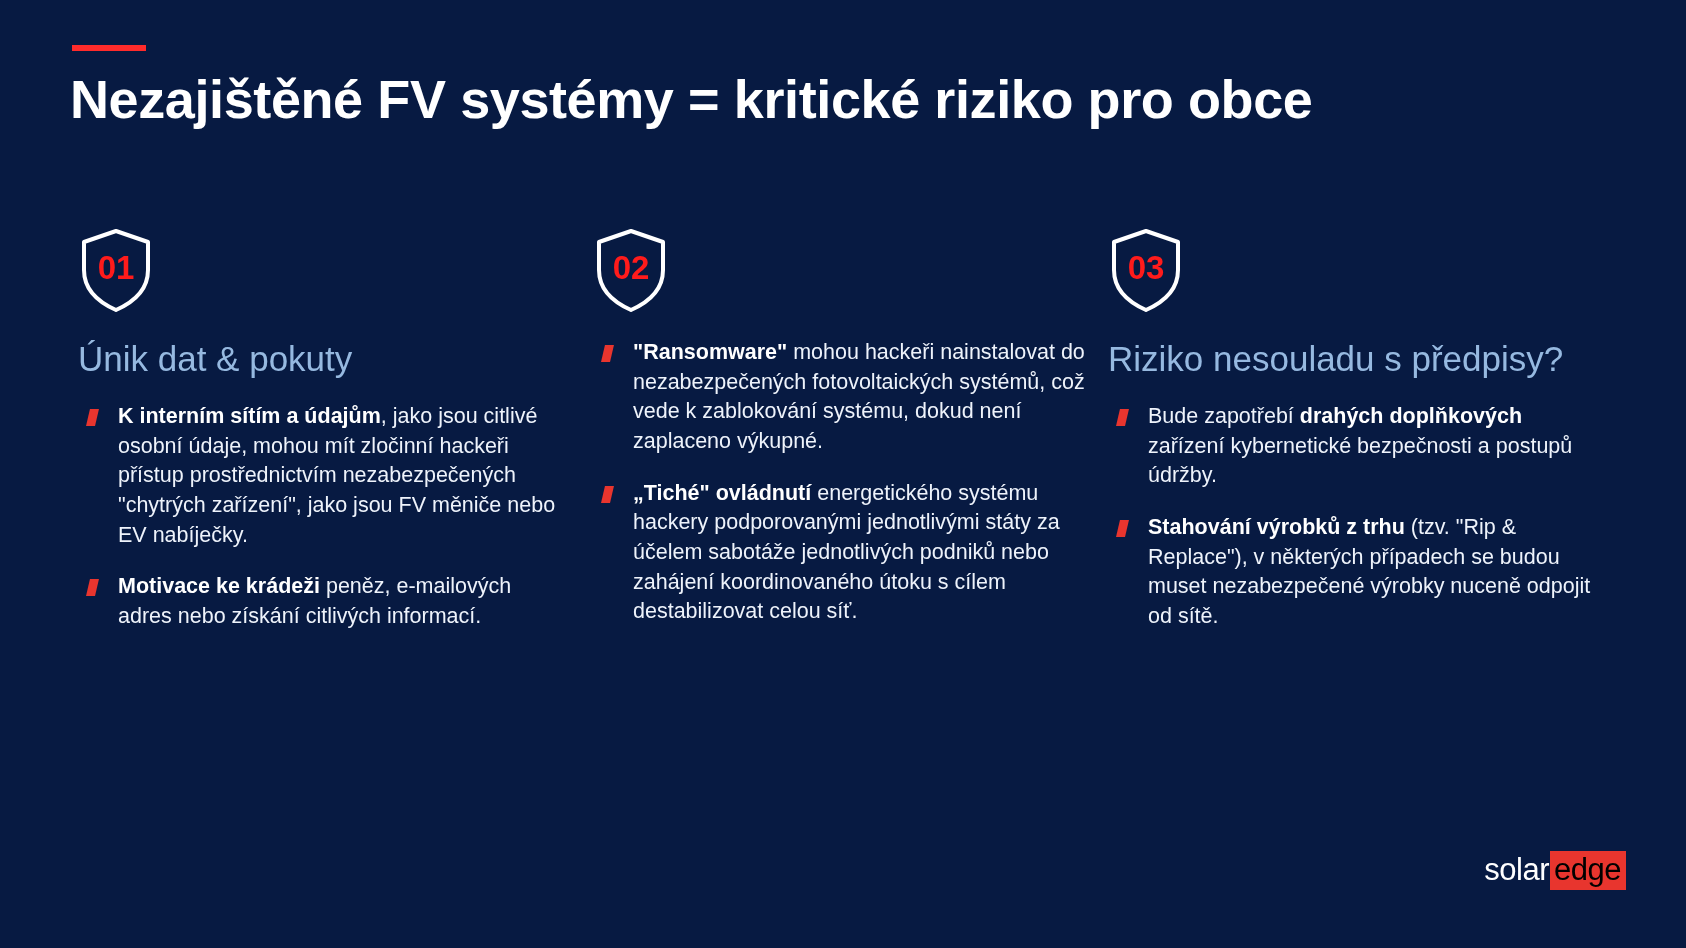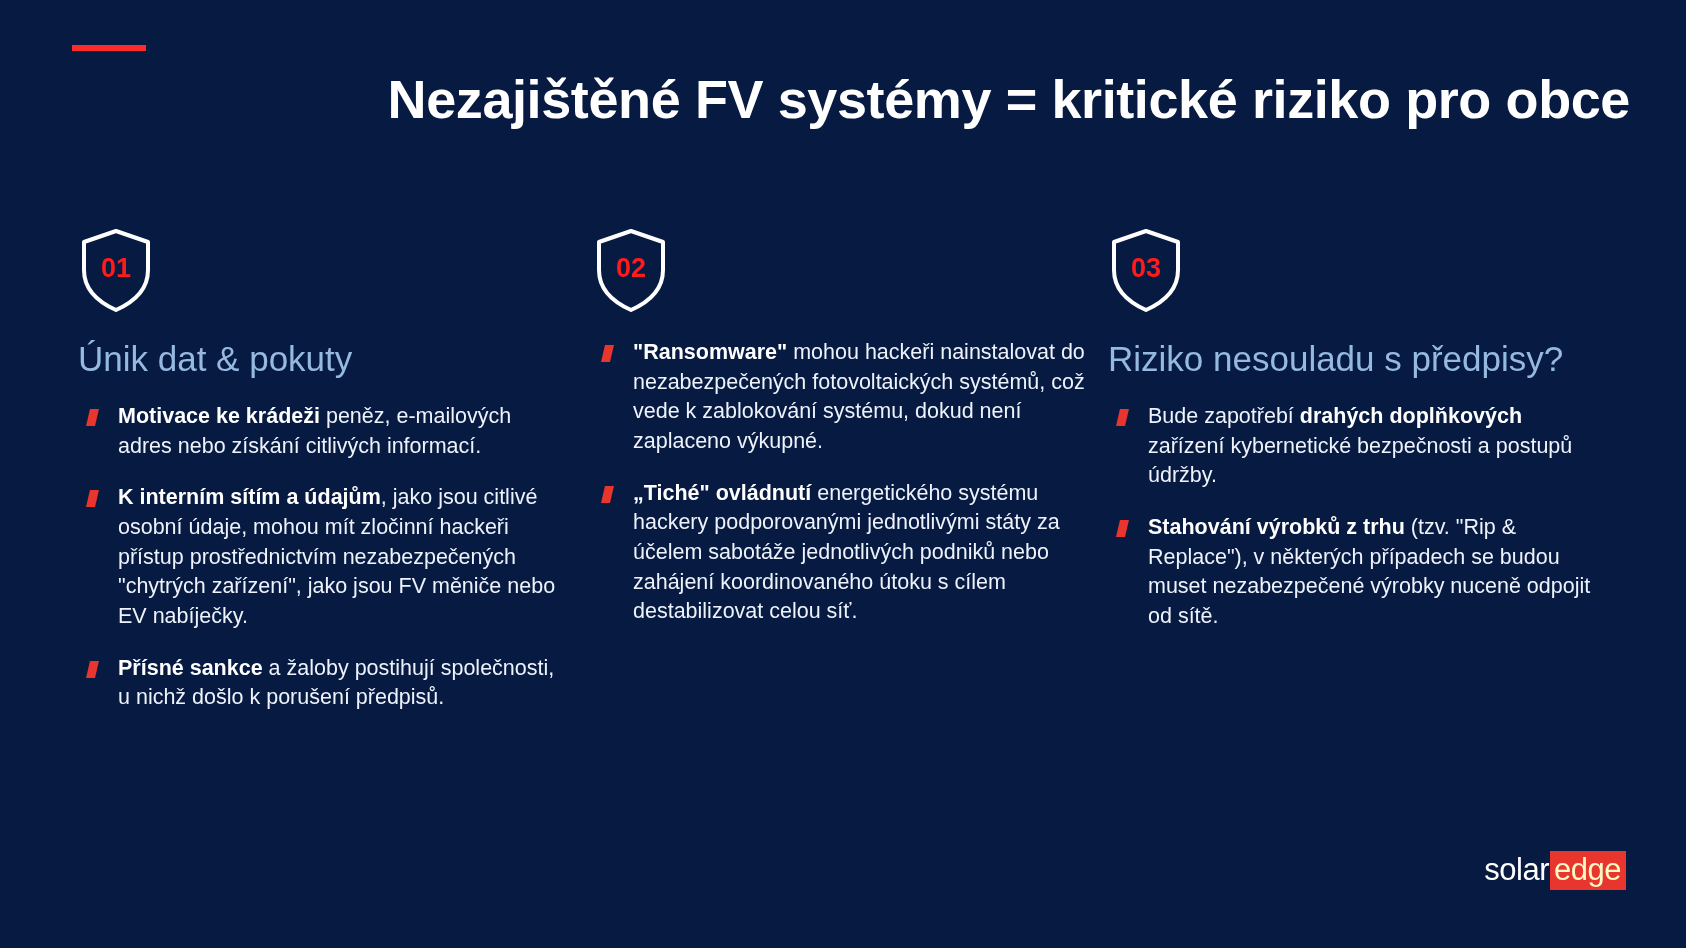--- a/index.html
+++ b/index.html
@@ -30,21 +30,20 @@
     position: absolute;
     left: 70px;
     top: 68px;
     width: 1560px;
     color: #ffffff;
     font-size: 54px;
     font-weight: bold;
     letter-spacing: -0.4px;
     line-height: 1.18;
     white-space: nowrap;
-    text-align: right;
   }
 
   
   .columns {
     position: absolute;
     left: 70px;
     top: 228px;
     width: 1546px;
     display: flex;
     gap: 0px;
@@ -72,21 +71,21 @@
   .shield-num {
     position: absolute;
     left: 0;
     top: 0;
     width: 76px;
     height: 80px;
     display: flex;
     align-items: center;
     justify-content: center;
     color: #ff1b1b;
-    font-size: 27px;
+    font-size: 33px;
     font-weight: bold;
     letter-spacing: 0px;
   }
 
   
   .col-heading {
     color: #96b9e0;
     font-size: 35px;
     font-weight: normal;
     line-height: 1.2;
@@ -130,21 +129,21 @@
     right: 60px;
     bottom: 58px;
     display: flex;
     align-items: baseline;
     font-size: 31px;
     font-weight: normal;
     letter-spacing: -0.5px;
   }
   .logo-solar { color: #ffffff; }
   .logo-edge {
-    color: #fef9c3;
+    color: #000000;
     background: #e8352e;
     padding: 1px 5px 2px 4px;
     margin-left: 1px;
   }
 </style>
 </head>
 <body>
 
 <div class="slide">
 
@@ -157,29 +156,25 @@
       <div class="shield-wrap">
         <svg width="76" height="88" viewBox="0 0 76 88">
           <path d="M6 14 L38 3 L70 14 L70 42 C70 62 56 74 38 82 C20 74 6 62 6 42 Z" fill="none" stroke="#ffffff" stroke-width="4" stroke-linejoin="round"></path>
         </svg>
         <div class="shield-num">01</div>
       </div>
       <div class="col-heading">Únik dat &amp; pokuty</div>
       <ul class="bullets">
         <li>
           <span class="bullet-mark"></span>
+          <span class="lead">K interním sítím a údajům</span><span>, jako jsou citlivé osobní údaje, mohou mít zločinní hackeři přístup prostřednictvím nezabezpečených "chytrých zařízení", jako jsou FV měniče nebo EV nabíječky.</span>
+        </li>
+        <li>
+          <span class="bullet-mark"></span>
           <span class="lead">Motivace ke krádeži</span><span> peněz, e-mailových adres nebo získání citlivých informací.</span>
-        </li>
-        <li>
-          <span class="bullet-mark"></span>
-          <span class="lead">K interním sítím a údajům</span><span>, jako jsou citlivé osobní údaje, mohou mít zločinní hackeři přístup prostřednictvím nezabezpečených "chytrých zařízení", jako jsou FV měniče nebo EV nabíječky.</span>
-        </li>
-        <li>
-          <span class="bullet-mark"></span>
-          <span class="lead">Přísné sankce</span><span> a žaloby postihují společnosti, u nichž došlo k porušení předpisů.</span>
         </li>
       </ul>
     </div>
 
     <div class="column">
       <div class="shield-wrap">
         <svg width="76" height="88" viewBox="0 0 76 88">
           <path d="M6 14 L38 3 L70 14 L70 42 C70 62 56 74 38 82 C20 74 6 62 6 42 Z" fill="none" stroke="#ffffff" stroke-width="4" stroke-linejoin="round"></path>
         </svg>
         <div class="shield-num">02</div>

